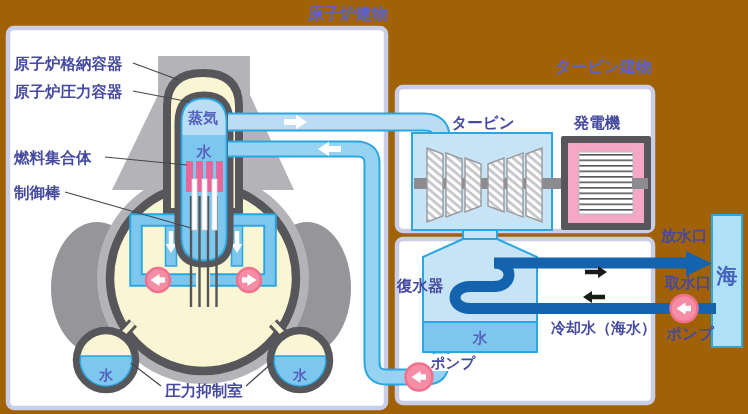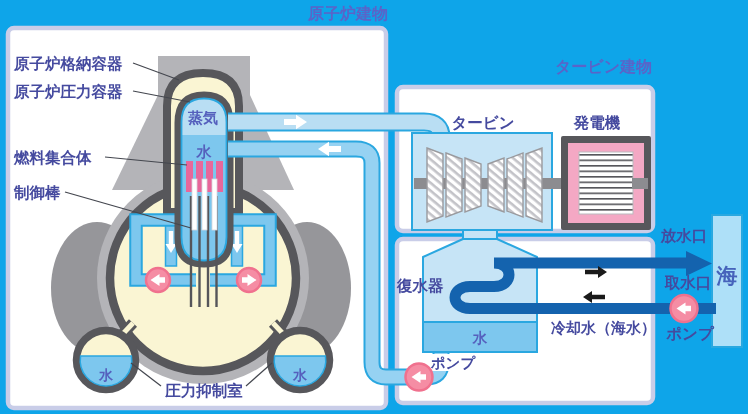--- a/index.html
+++ b/index.html
@@ -1,17 +1,17 @@
 <!DOCTYPE html>
 <html><head>
 <meta charset="utf-8">
 <style>
   html,body{margin:0;padding:0;background:#fff;}
   body{font-family:"Liberation Sans","DejaVu Sans",sans-serif;}
-  #stage{position:relative;width:748px;height:414px;background:#0ea5e9;overflow:hidden;}
+  #stage{position:relative;width:748px;height:414px;background:#a16207;overflow:hidden;}
   svg{display:block;}
   text{font-family:"Liberation Sans","DejaVu Sans",sans-serif;}
   .lbl{fill:#454a9f;font-weight:bold;font-size:15.5px;}
   .bld{fill:#5a64c8;font-weight:bold;font-size:16px;}
   .wtr{fill:#5560bd;font-weight:bold;font-size:14px;}
   .seaT{fill:#4663bb;font-weight:bold;font-size:21px;}
   .leader{stroke:#44474f;stroke-width:1.2;fill:none;}
 </style>
 </head>
 <body>

